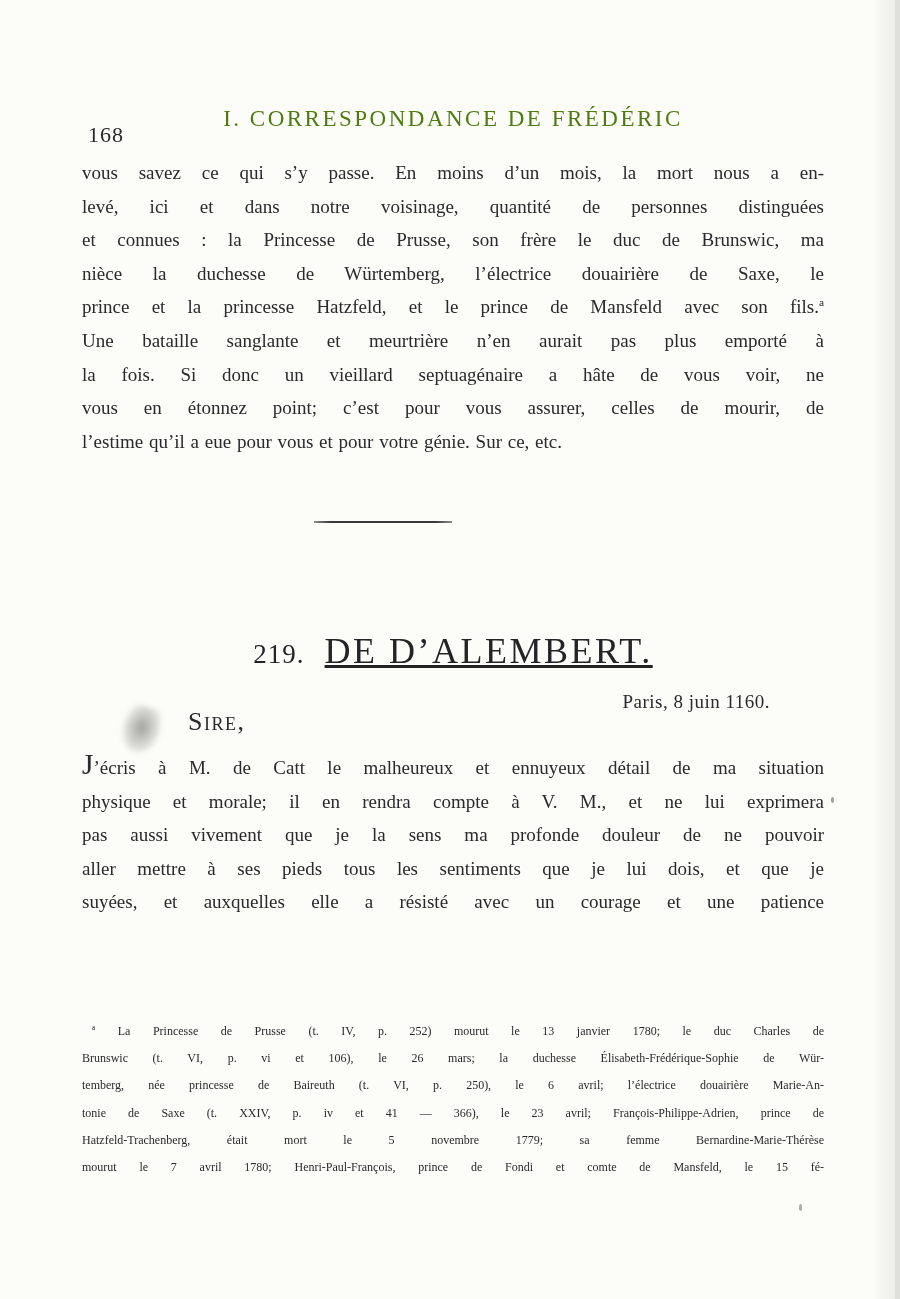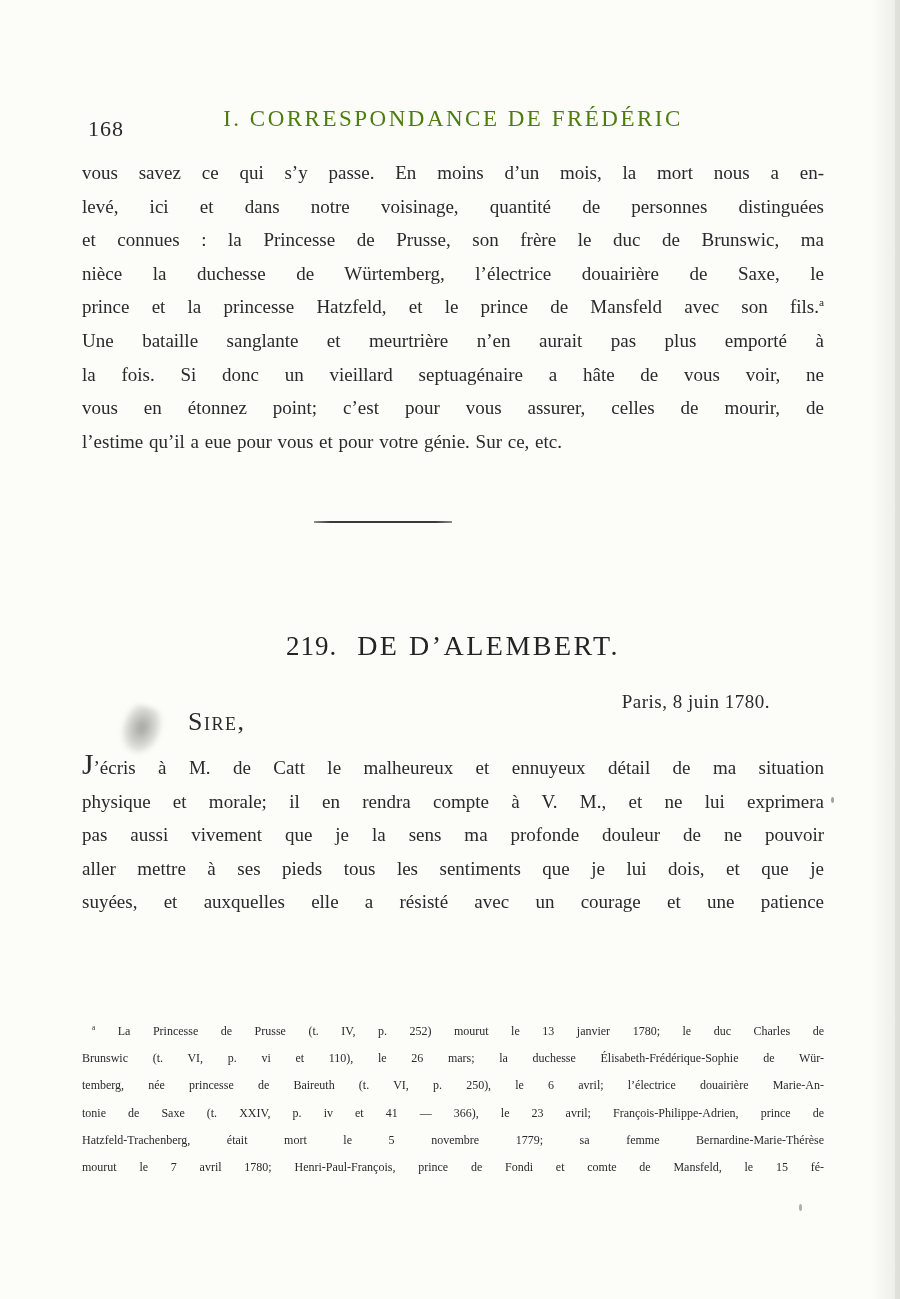--- a/index.html
+++ b/index.html
@@ -19,21 +19,21 @@
   .edge-shade-hard{
     position:absolute;top:0;right:0;width:5px;height:100%;
     background:rgba(120,118,105,0.10);
     pointer-events:none;
   }
   .col{position:absolute;left:82px;width:742px;}
 
   
   .header{top:106px;height:32px;}
   .pagenum{
-    position:absolute;left:6px;top:10px;
+    position:absolute;left:6px;top:16px;
     font-size:22px;letter-spacing:1px;
   }
   .runtitle{
     position:absolute;left:0;width:100%;text-align:center;
     font-size:23px;letter-spacing:2.5px;
     color:#4d7c0f;
   }
 
   
   .tline{
@@ -51,21 +51,21 @@
 
   
   .divider{
     position:absolute;left:314px;top:521px;width:138px;height:2px;
     background:linear-gradient(to right, rgba(50,50,50,.55), #3a3a3a 12%, #3a3a3a 88%, rgba(50,50,50,.55));
   }
 
   
   .heading{top:630px;text-align:center;color:#242426;}
   .sec-num{font-size:27px;letter-spacing:1px;margin-right:20px;}
-  .sec-title{font-size:28px;letter-spacing:2.5px;}
+  .sec-title{font-size:36px;letter-spacing:2.5px;text-decoration:underline;}
 
   
   .dateline{
     position:absolute;right:130px;top:691px;
     font-size:19px;letter-spacing:0.5px;
   }
   .salutation{
     position:absolute;left:188px;top:707px;
     font-size:26px;font-variant:small-caps;letter-spacing:1.5px;
   }
@@ -114,34 +114,34 @@
       <div class="tline">vous en étonnez point; c’est pour vous assurer, celles de mourir, de</div>
       <div class="tline ragged">l’estime qu’il a eue pour vous et pour votre génie. Sur ce, etc.</div>
     </div>
 
   <div class="divider"></div>
 
   <div class="col heading">
     <span class="sec-num">219.</span><span class="sec-title">DE D’ALEMBERT.</span>
   </div>
 
-  <div class="dateline">Paris, 8 juin 1780.</div>
+  <div class="dateline">Paris, 8 juin 1160.</div>
   <div class="salutation">Sire,</div>
 
   <div class="col bodytext letterpara">
       <div class="tline"><span class="initcap">J</span>’écris à M. de Catt le malheureux et ennuyeux détail de ma situation</div>
       <div class="tline">physique et morale; il en rendra compte à V. M., et ne lui exprimera</div>
       <div class="tline">pas aussi vivement que je la sens ma profonde douleur de ne pouvoir</div>
       <div class="tline">aller mettre à ses pieds tous les sentiments que je lui dois, et que je</div>
       <div class="tline">suyées, et auxquelles elle a résisté avec un courage et une patience</div>
     </div>
 
   <div class="col footnote">
       <div class="tline"><sup>a</sup> La Princesse de Prusse (t. IV, p. 252) mourut le 13 janvier 1780; le duc Charles de</div>
-      <div class="tline">Brunswic (t. VI, p. vi et 110), le 26 mars; la duchesse Élisabeth-Frédérique-Sophie de Wür-</div>
+      <div class="tline">Brunswic (t. VI, p. vi et 106), le 26 mars; la duchesse Élisabeth-Frédérique-Sophie de Wür-</div>
       <div class="tline">temberg, née princesse de Baireuth (t. VI, p. 250), le 6 avril; l’électrice douairière Marie-An-</div>
       <div class="tline">tonie de Saxe (t. XXIV, p. iv et 41 — 366), le 23 avril; François-Philippe-Adrien, prince de</div>
       <div class="tline">Hatzfeld-Trachenberg, était mort le 5 novembre 1779; sa femme Bernardine-Marie-Thérèse</div>
       <div class="tline">mourut le 7 avril 1780; Henri-Paul-François, prince de Fondi et comte de Mansfeld, le 15 fé-</div>
     </div>
 
   <div class="smudge"></div>
   <div class="speck1"></div>
   <div class="speck2"></div>
 

